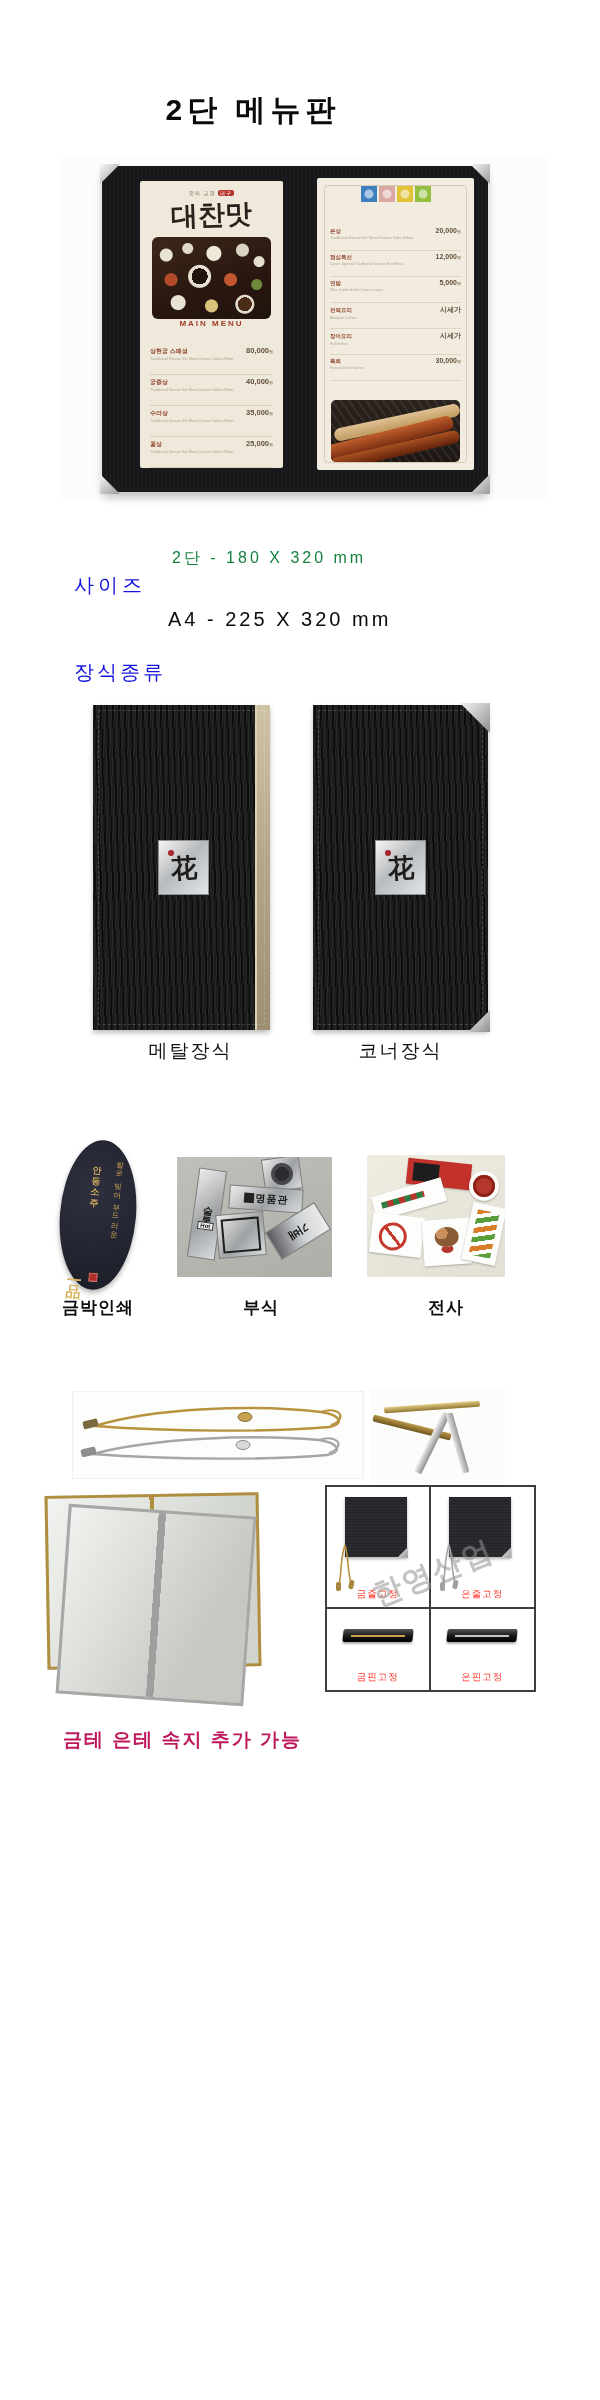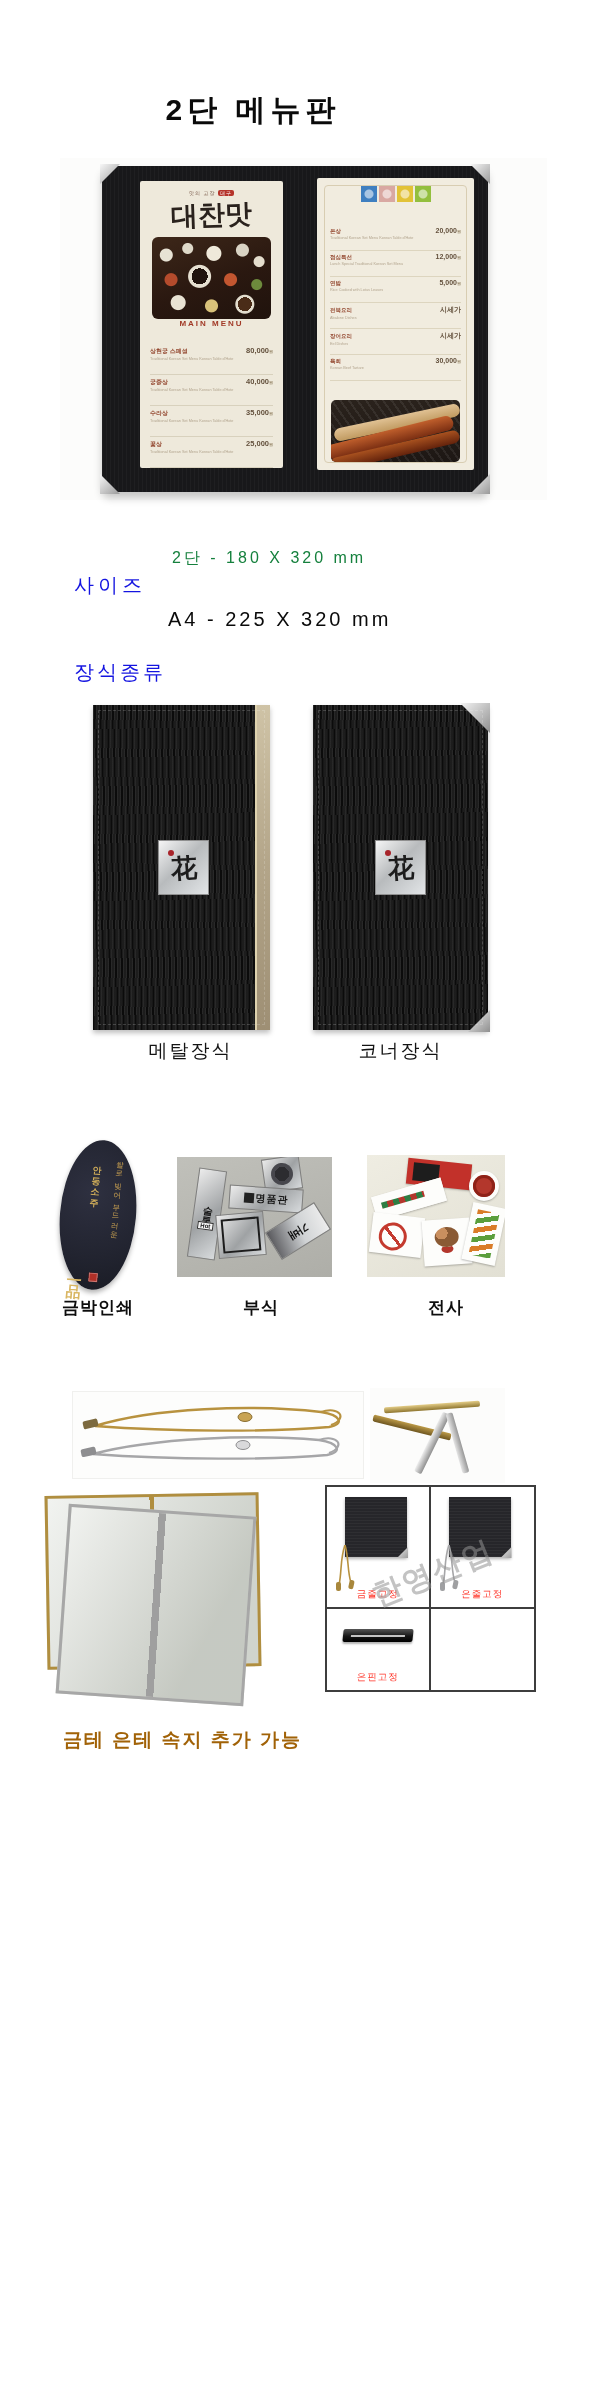--- a/index.html
+++ b/index.html
@@ -202,21 +202,21 @@
   .slab{position:absolute;left:16px;top:20px;width:70px;height:13px;transform:skewX(-6deg);
     background:linear-gradient(#555,#161616 55%,#000);border-radius:2px;box-shadow:0 2px 2px rgba(0,0,0,.3);}
   .slab::after{content:"";position:absolute;left:8px;right:8px;top:6px;height:2px;}
   .slab-gold::after{background:#c9a34a;}
   .slab-silver::after{background:#c4c4c4;}
   .watermark{position:absolute;left:-14px;top:66px;width:240px;text-align:center;z-index:6;
     transform:rotate(-22deg);font-size:30px;font-weight:bold;letter-spacing:2px;
     color:rgba(145,145,145,.55);pointer-events:none;}
 
   
-  .bottom-caption{left:63px;top:1727px;font-size:19px;font-weight:bold;letter-spacing:2px;color:#a16207;}
+  .bottom-caption{left:63px;top:1727px;font-size:19px;font-weight:bold;letter-spacing:2px;color:#be185d;}
 </style>
 </head>
 <body>
 
 <div class="canvas">
 
   <div class="abs page-title">2단 메뉴판</div>
 
   <div class="abs hero">
     <div class="abs book">
@@ -428,20 +428,24 @@
           <svg width="26" height="46">
             <path d="M10,0 C5,14 7,26 4,40 M10,0 C14,14 12,24 16,38" stroke="#a6a6a8" fill="none" stroke-width="1.6"></path>
             <rect x="1" y="37" width="5" height="9" rx="2" fill="#9fa0a2"></rect>
             <rect x="14" y="35" width="5" height="9" rx="2" fill="#9fa0a2" transform="rotate(12 16 39)"></rect>
           </svg>
         </div>
       </div>
       <div class="fix-label">은줄고정</div>
     </div>
     <div class="cell">
+      <div class="slab slab-gold"></div>
+      <div class="fix-label">금핀고정</div>
+    </div>
+    <div class="cell">
       <div class="slab slab-silver"></div>
       <div class="fix-label">은핀고정</div>
     </div>
     <div class="watermark">한영산업</div>
   </div>
 
   <div class="abs bottom-caption">금테 은테 속지 추가 가능</div>
 
 </div>
 

